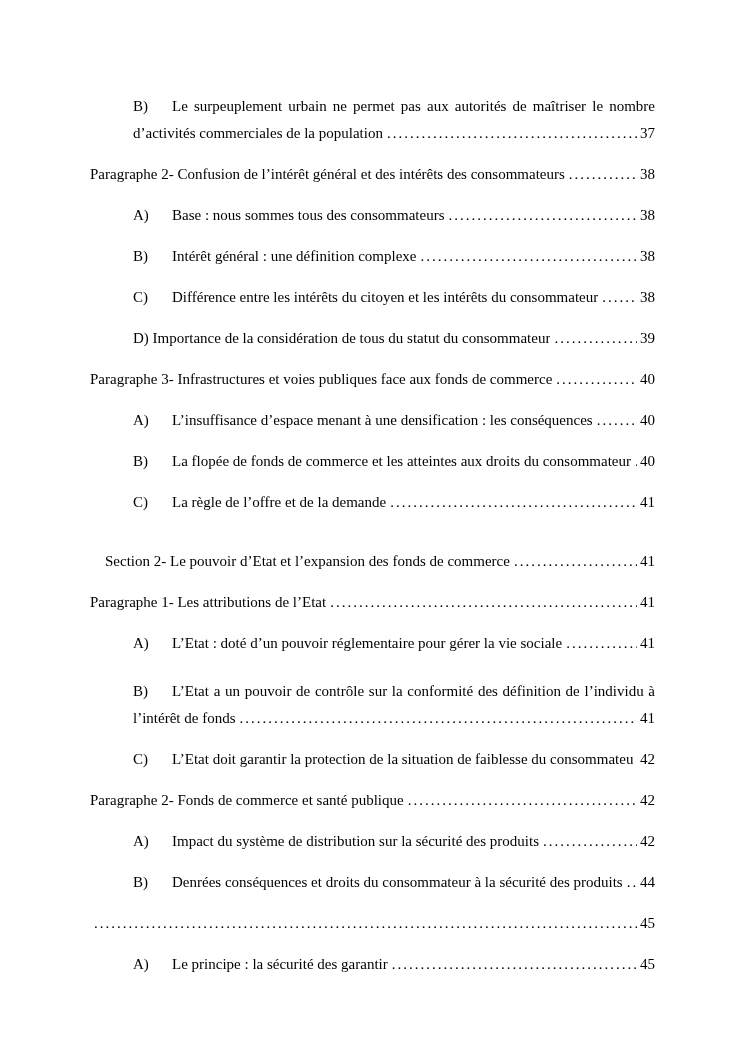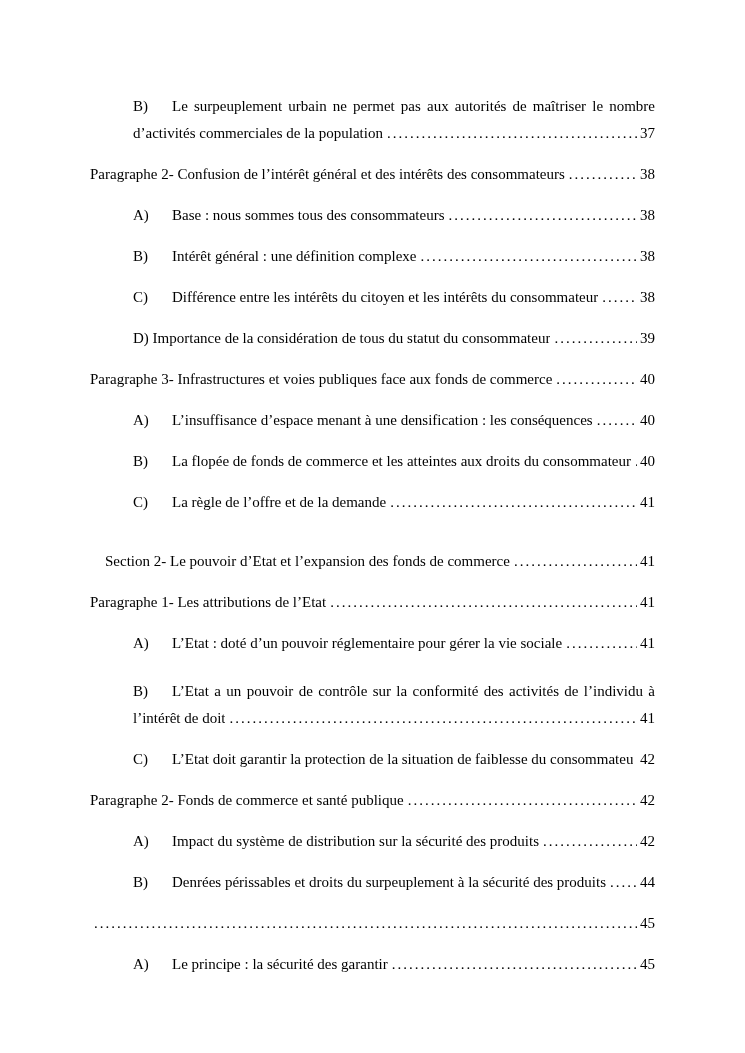--- a/index.html
+++ b/index.html
@@ -173,24 +173,24 @@
         <div class="line last">
           <span class="label">A)</span>
           <span class="text">L’Etat : doté d’un pouvoir réglementaire pour gérer la vie sociale</span>
           <span class="dots"></span>
           <span class="page-num">41</span>
         </div>
       </div>
       <div class="entry sub">
         <div class="line cont">
           <span class="label">B)</span>
-          <span class="text">L’Etat a un pouvoir de contrôle sur la conformité des activités de l’individu à</span>
-        </div>
-        <div class="line last">
-          <span class="text">l’intérêt de doit</span>
+          <span class="text">L’Etat a un pouvoir de contrôle sur la conformité des définition de l’individu à</span>
+        </div>
+        <div class="line last">
+          <span class="text">l’intérêt de fonds</span>
           <span class="dots"></span>
           <span class="page-num">41</span>
         </div>
       </div>
       <div class="entry sub">
         <div class="line last">
           <span class="label">C)</span>
           <span class="text">L’Etat doit garantir la protection de la situation de faiblesse du consommateur</span>
           <span class="dots none"></span>
           <span class="page-num">42</span>
@@ -207,21 +207,21 @@
         <div class="line last">
           <span class="label">A)</span>
           <span class="text">Impact du système de distribution sur la sécurité des produits</span>
           <span class="dots"></span>
           <span class="page-num">42</span>
         </div>
       </div>
       <div class="entry sub">
         <div class="line last">
           <span class="label">B)</span>
-          <span class="text">Denrées périssables et droits du surpeuplement à la sécurité des produits</span>
+          <span class="text">Denrées conséquences et droits du consommateur à la sécurité des produits</span>
           <span class="dots"></span>
           <span class="page-num">44</span>
         </div>
       </div>
       <div class="entry para">
         <div class="line last">
           <span class="dots"></span>
           <span class="page-num">45</span>
         </div>
       </div>

